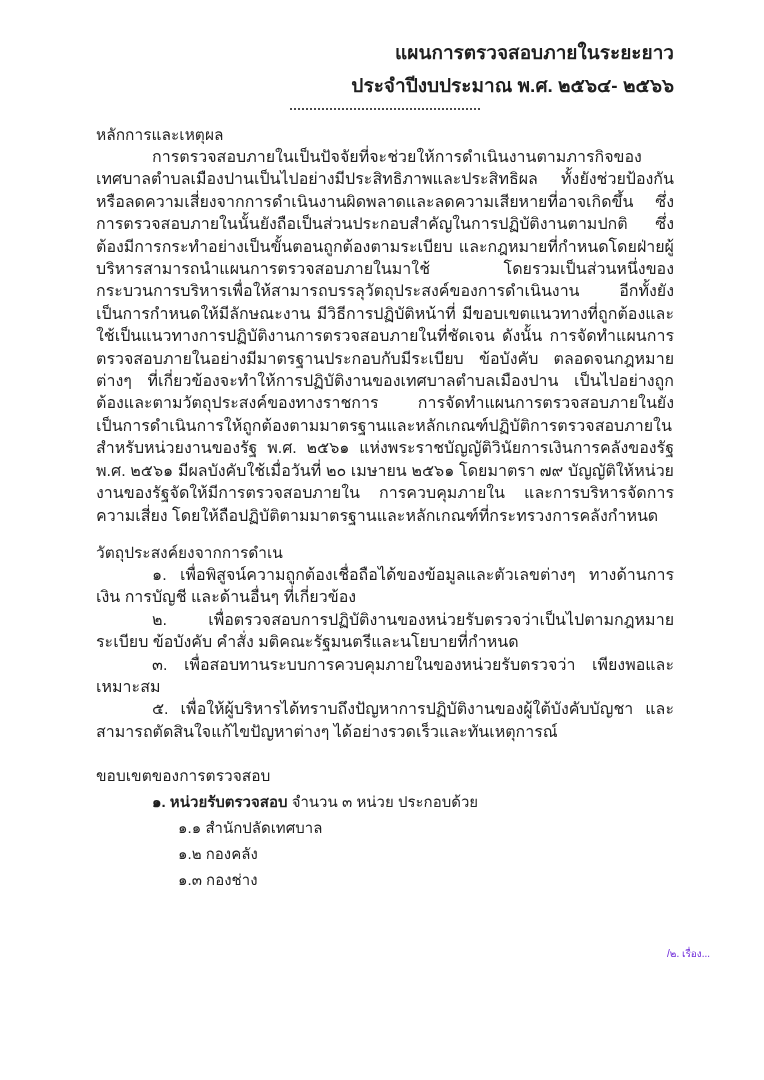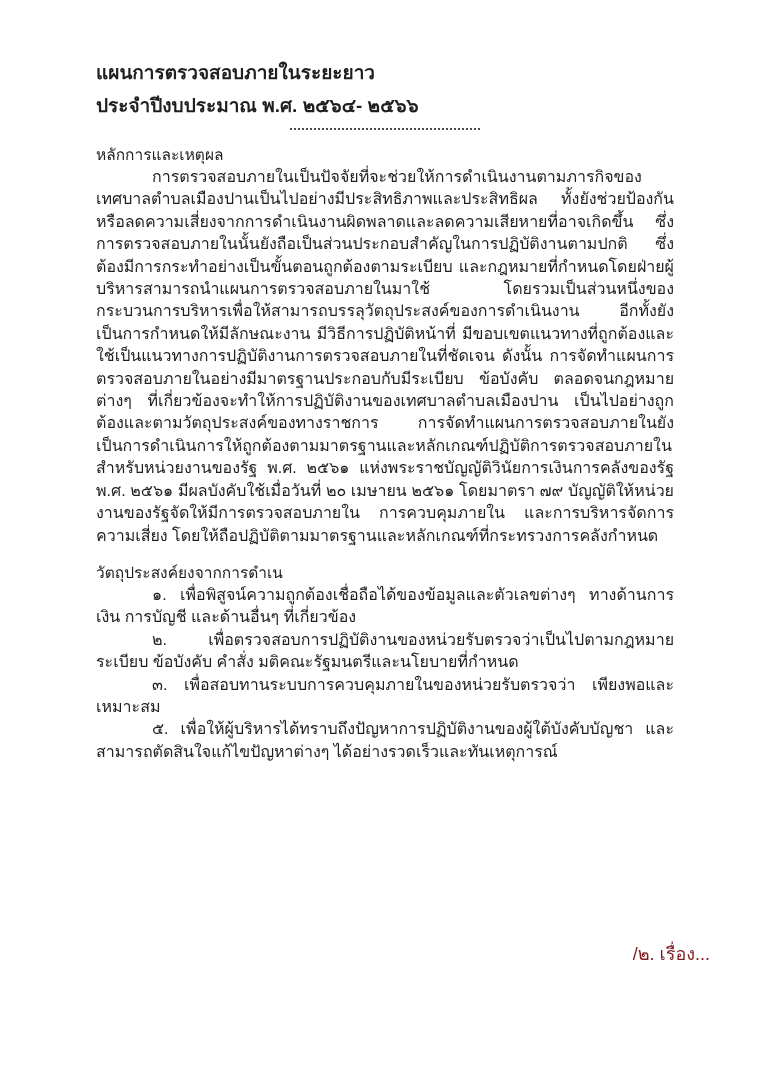--- a/index.html
+++ b/index.html
@@ -16,22 +16,22 @@
     font-family: "Liberation Sans", "DejaVu Sans", sans-serif;
     overflow: hidden;
   }
   .content {
     position: absolute;
     left: 96px;
     right: 90px;
     top: 0;
   }
   .title-block {
-    margin-top: 56px;
-    text-align: left;
+    margin-top: 36px;
+    text-align: right;
   }
   .title-line {
     font-size: 19px;
     line-height: 33px;
     font-weight: bold;
   }
   .divider {
     width: 190px;
     margin: 6px auto 0 auto;
     height: 0;
@@ -62,23 +62,23 @@
   .sub-item {
     font-size: 15px;
     line-height: 26px;
     margin: 0;
     padding-left: 82px;
   }
   .footer-note {
     position: absolute;
     top: 943px;
     right: 54px;
-    font-size: 18px;
+    font-size: 10px;
     line-height: 22px;
-    color: #7f1d1d;
+    color: #6d28d9;
   }
 </style>
 </head>
 <body>
 
 <div class="page">
   <div class="content">
 
     <header class="title-block">
       <div class="title-line">แผนการตรวจสอบภายในระยะยาว</div>
@@ -93,17 +93,27 @@
     </section>
 
     <section class="objectives">
       <h2 class="section-heading">วัตถุประสงค์ยงจากการดำเน</h2>
       <p class="para">๑. เพื่อพิสูจน์ความถูกต้องเชื่อถือได้ของข้อมูลและตัวเลขต่างๆ ทางด้านการเงิน การบัญชี และด้านอื่นๆ ที่เกี่ยวข้อง</p>
       <p class="para">๒. เพื่อตรวจสอบการปฏิบัติงานของหน่วยรับตรวจว่าเป็นไปตามกฎหมาย ระเบียบ ข้อบังคับ คำสั่ง มติคณะรัฐมนตรีและนโยบายที่กำหนด</p>
       <p class="para">๓. เพื่อสอบทานระบบการควบคุมภายในของหน่วยรับตรวจว่า เพียงพอและเหมาะสม</p>
       <p class="para">๕. เพื่อให้ผู้บริหารได้ทราบถึงปัญหาการปฏิบัติงานของผู้ใต้บังคับบัญชา และสามารถตัดสินใจแก้ไขปัญหาต่างๆ ได้อย่างรวดเร็วและทันเหตุการณ์</p>
     </section>
 
+    <section class="scope">
+      <h2 class="section-heading">ขอบเขตของการตรวจสอบ</h2>
+      <p class="scope-item">
+        <span class="bold">๑. หน่วยรับตรวจสอบ</span>
+        <span>จำนวน ๓ หน่วย ประกอบด้วย</span>
+      </p>
+      <p class="sub-item">๑.๑  สำนักปลัดเทศบาล</p>
+      <p class="sub-item">๑.๒  กองคลัง</p>
+      <p class="sub-item">๑.๓  กองช่าง</p>
+    </section>
 
   </div>
 
   <div class="footer-note">/๒. เรื่อง...</div>
 </div>
 
 </body></html>

